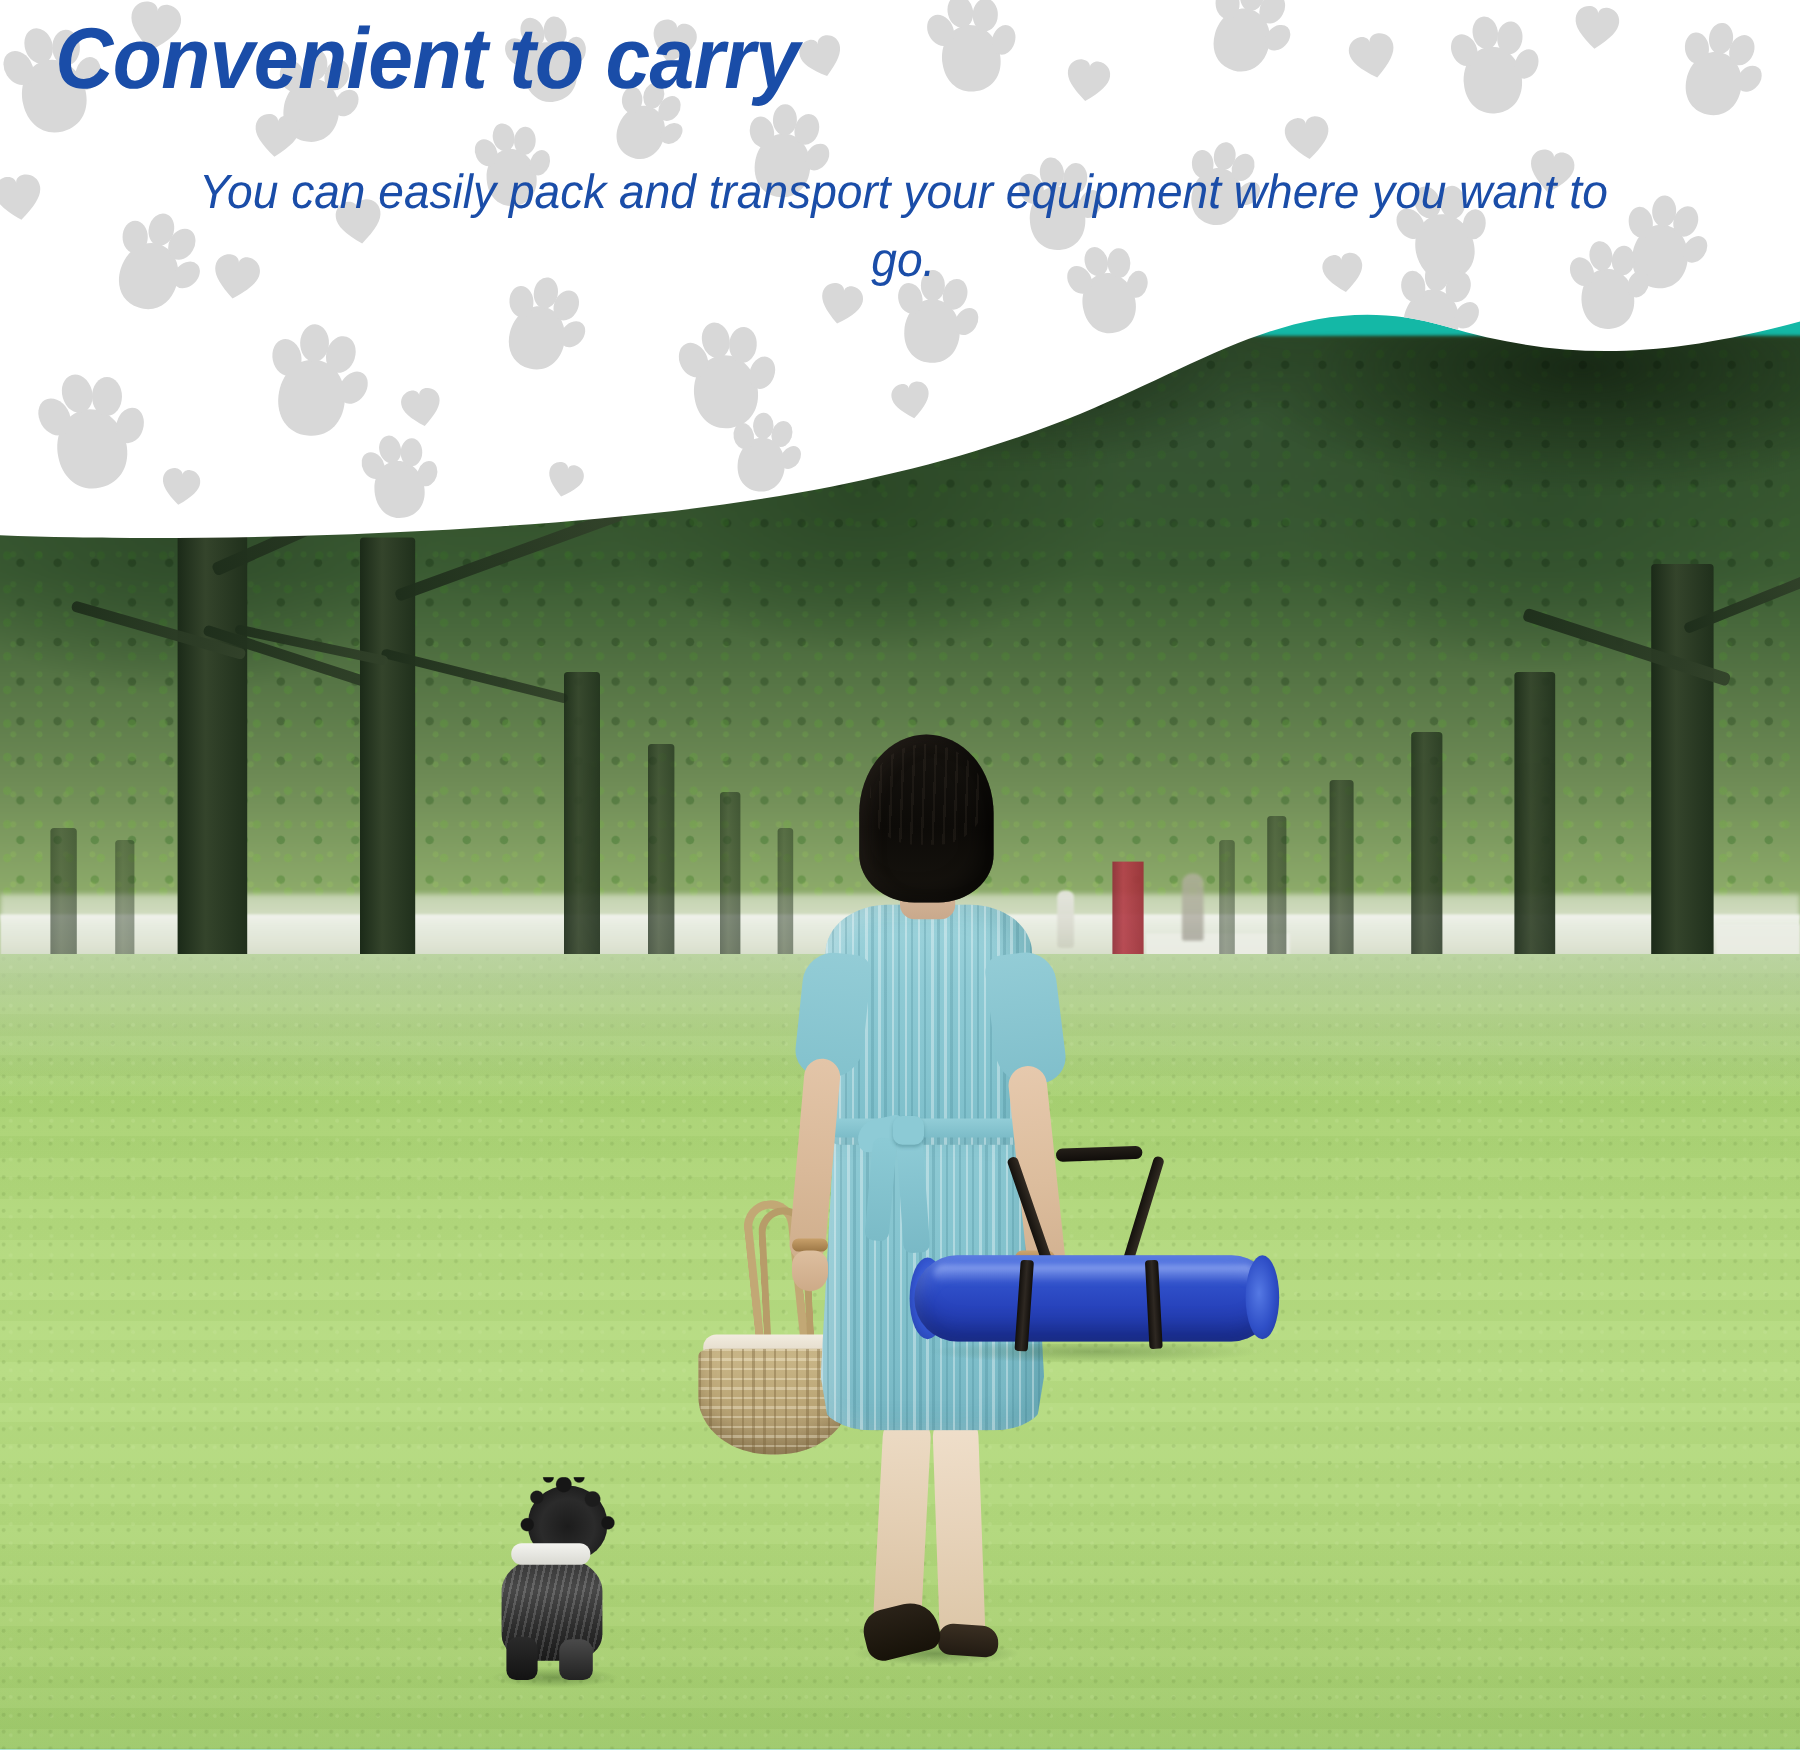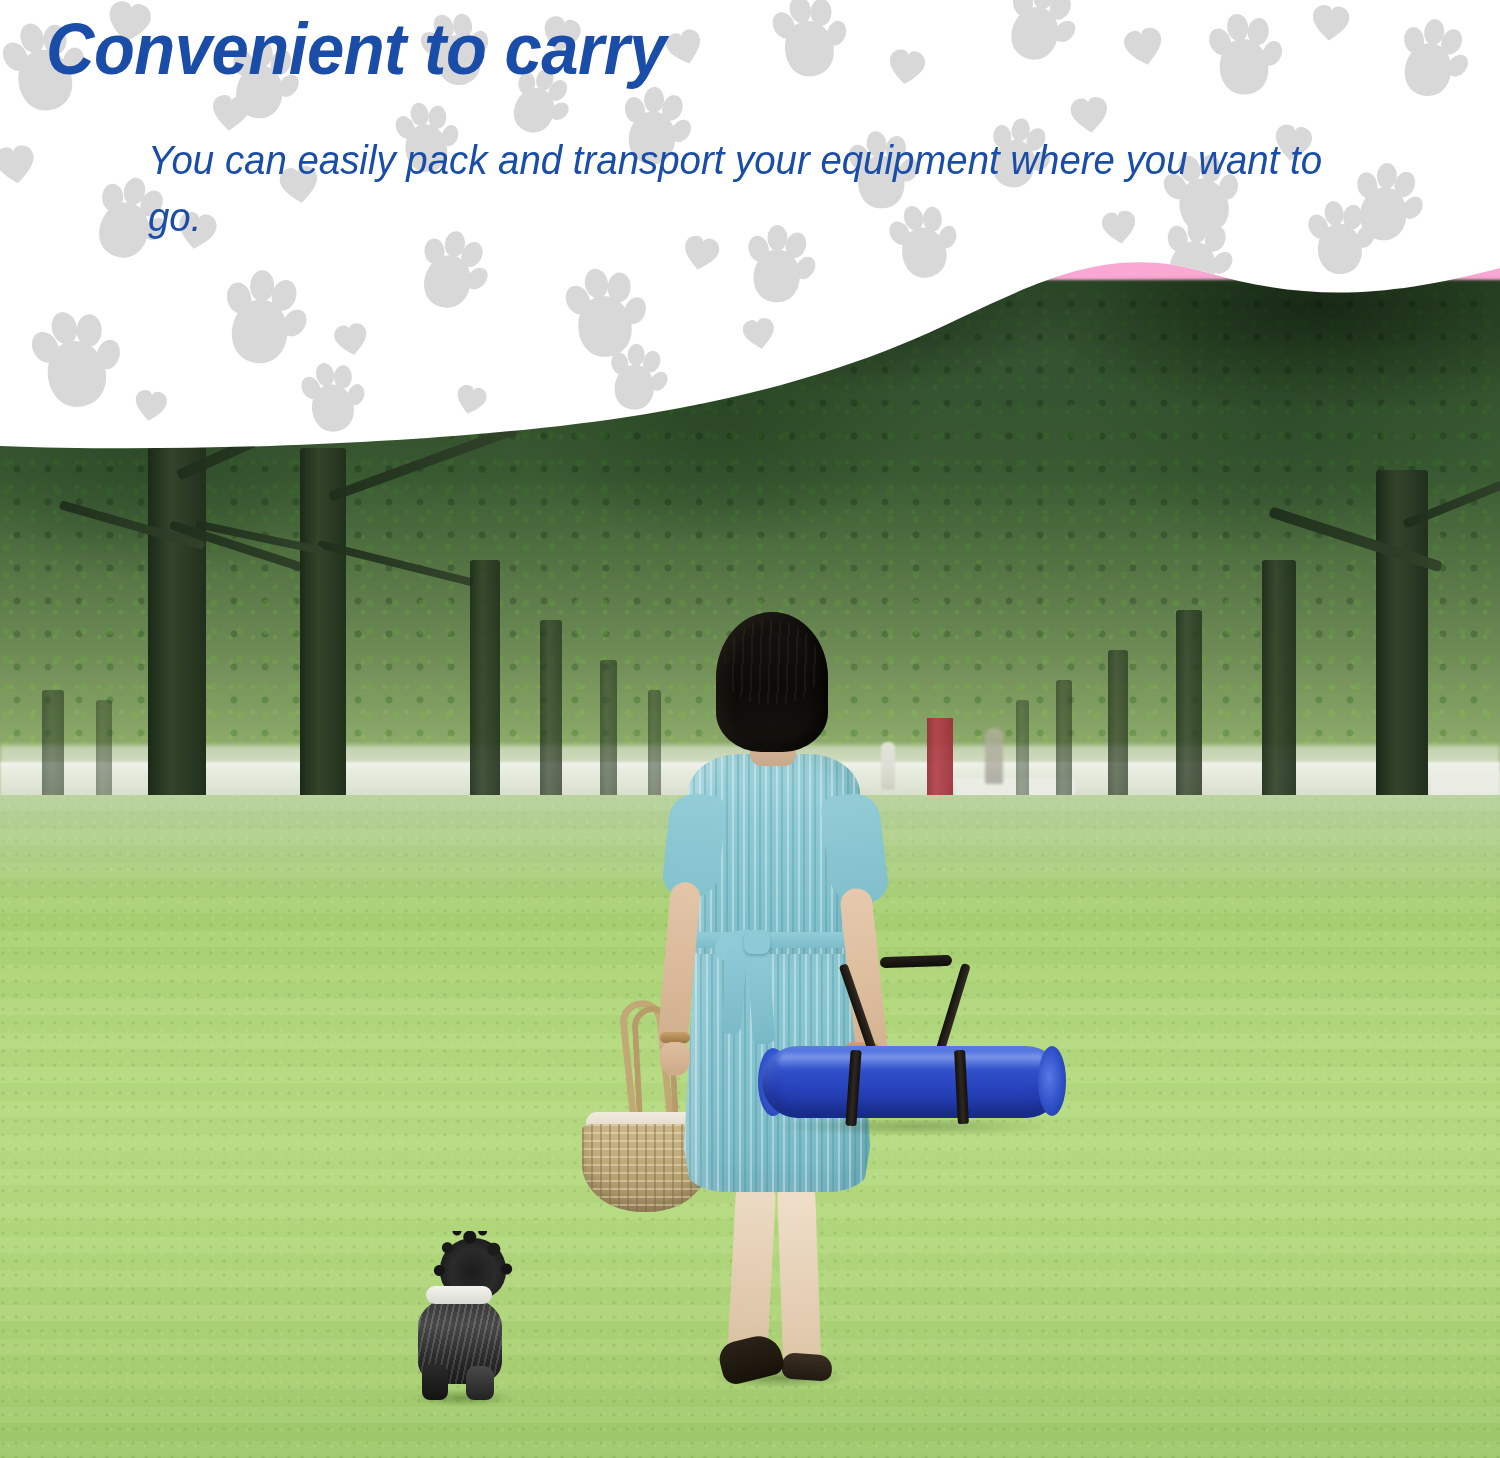--- a/index.html
+++ b/index.html
@@ -4,21 +4,21 @@
 <style>
   * { margin:0; padding:0; box-sizing:border-box; }
   html,body { background:#ffffff; }
   body {
     width:1500px; height:1458px;
     font-family:"Liberation Sans", sans-serif;
     overflow:hidden; position:relative;
   }
 
   
-  #stage { position:absolute; inset:0; overflow:hidden; background:#f9a8d4; }
+  #stage { position:absolute; inset:0; overflow:hidden; background:#14b8a6;text-align:center; }
 
   
   #photo {
     position:absolute; left:0; top:0; width:1500px; height:1458px;
     overflow:hidden;
   }
 
   
   .haze {
     position:absolute; left:0; top:300px; width:1500px; height:560px;

